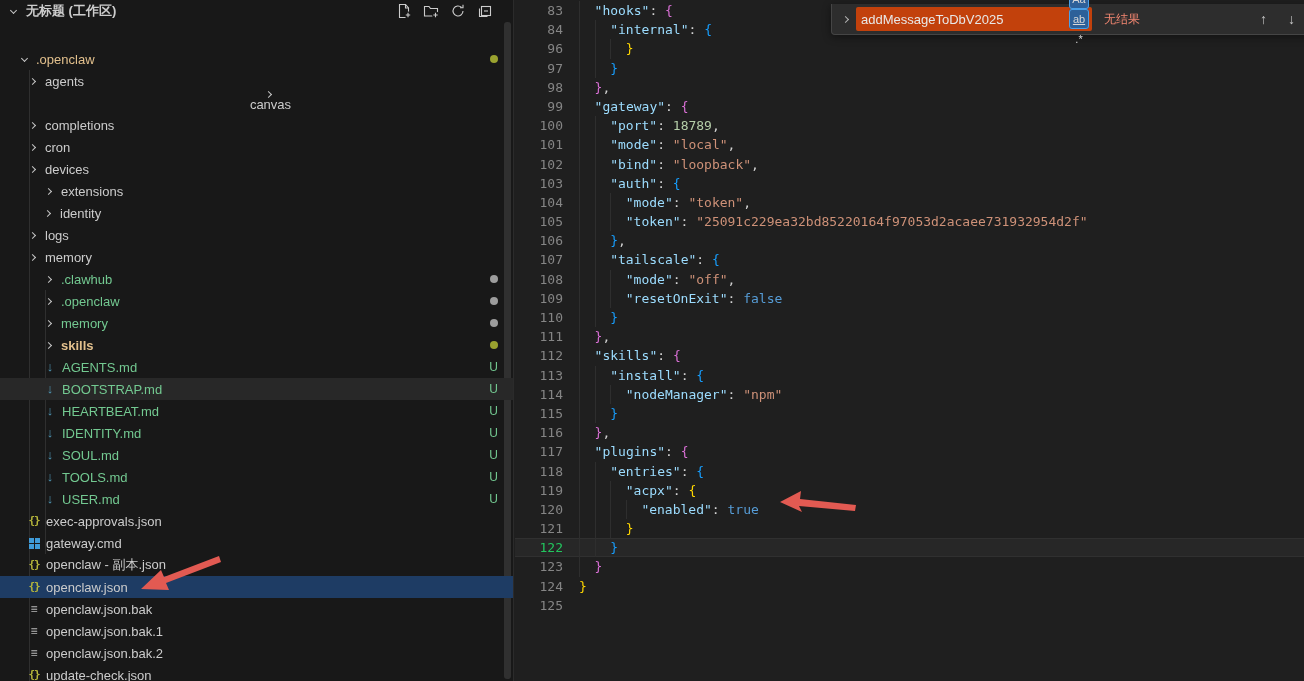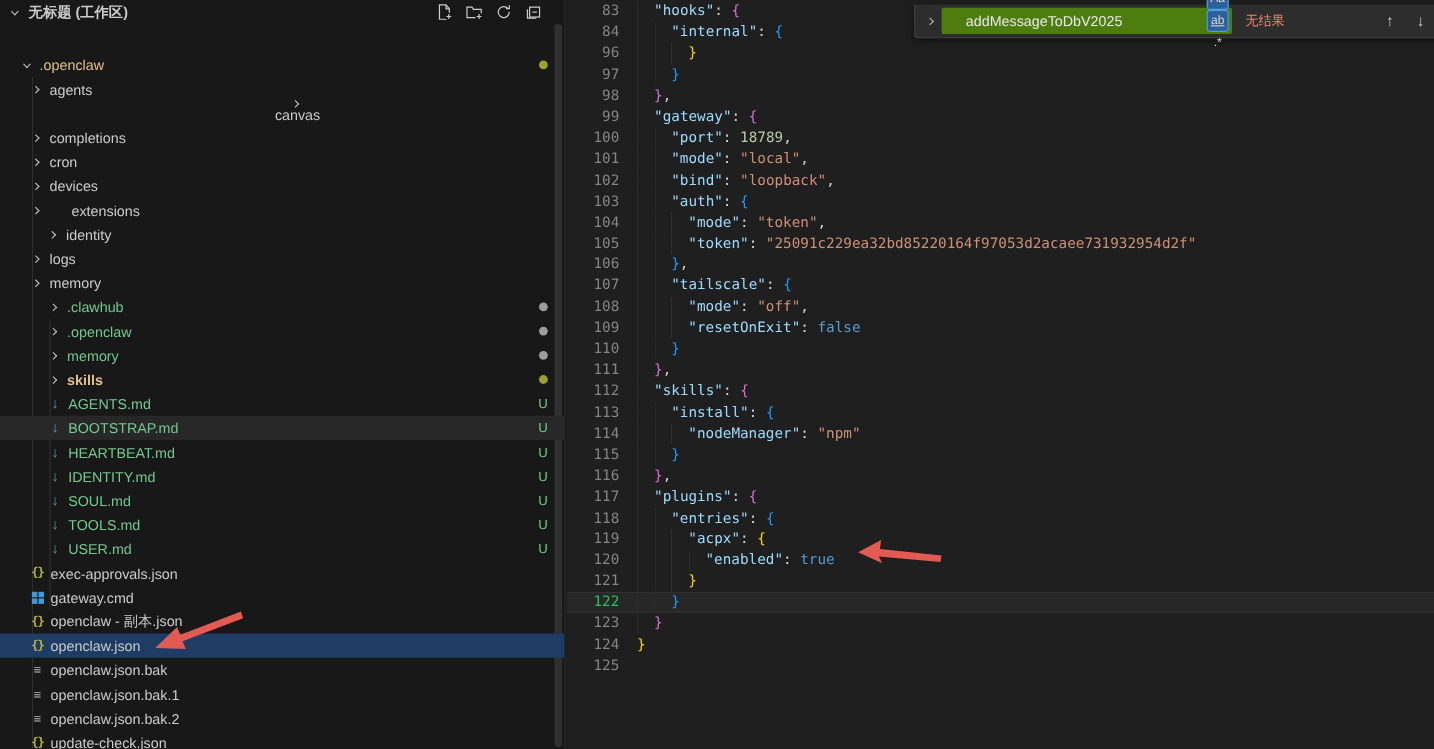--- a/index.html
+++ b/index.html
@@ -71,22 +71,22 @@
 
   
   .find { position:absolute; left:316px; top:4px; width:524px; height:31px;
     background:#2d2d2d; border:1px solid #454545; border-top:none;
     border-radius:0 0 4px 4px; box-shadow:0 2px 8px rgba(0,0,0,0.45);
     display:flex; align-items:center; padding:0 5px;
     font-family:"Liberation Sans","DejaVu Sans",sans-serif; }
   .find-expander { width:16px; height:100%; display:flex; align-items:center; justify-content:center; cursor:pointer; }
   .find-expander i { display:block; width:5px; height:5px;
     border-right:1.5px solid #b4b4b4; border-bottom:1.5px solid #b4b4b4; transform:rotate(-45deg); }
-  .find-box { display:flex; align-items:center; height:24px; width:264px;
-    background:#4d7c0f; border-radius:2px; padding:0 3px 0 22px; margin-left:3px; }
+  .find-box { display:flex; align-items:center; height:24px; width:236px;
+    background:#c2410c; border-radius:2px; padding:0 3px 0 5px; margin-left:3px; }
   .find-query { flex:1; color:#e8e8e8; font-size:13px; overflow:hidden; }
   .opt { width:20px; height:20px; margin-left:2px; border-radius:3px; flex:none;
     display:flex; align-items:center; justify-content:center;
     font-size:11px; color:#d6d6d6; cursor:pointer; }
   .opt.active { background:#2d6099; outline:1px solid #4aa0e8; outline-offset:-1px; }
   .opt.uline .opt-label { text-decoration:underline; }
   .find-result { margin-left:12px; font-size:12px; color:#f48771; }
   .find-nav { position:absolute; top:0; height:100%; display:flex; align-items:center;
     color:#c8c8c8; font-size:14px; cursor:pointer; }
   .find-nav.up { left:428px; } .find-nav.down { left:456px; }
@@ -175,21 +175,21 @@
           <span class="label c-default">cron</span>
           <span class="spacer"></span>
         </div>
         <div class="row" style="padding-left: 25px;">
           <span class="twisty">
             <i></i>
           </span>
           <span class="label c-default">devices</span>
           <span class="spacer"></span>
         </div>
-        <div class="row" style="padding-left: 25px; gap: 20px;">
+        <div class="row" style="padding-left: 41px;">
           <span class="twisty">
             <i></i>
           </span>
           <span class="label c-default">extensions</span>
           <span class="spacer"></span>
         </div>
         <div class="row" style="padding-left: 40px;">
           <span class="twisty">
             <i></i>
           </span>

